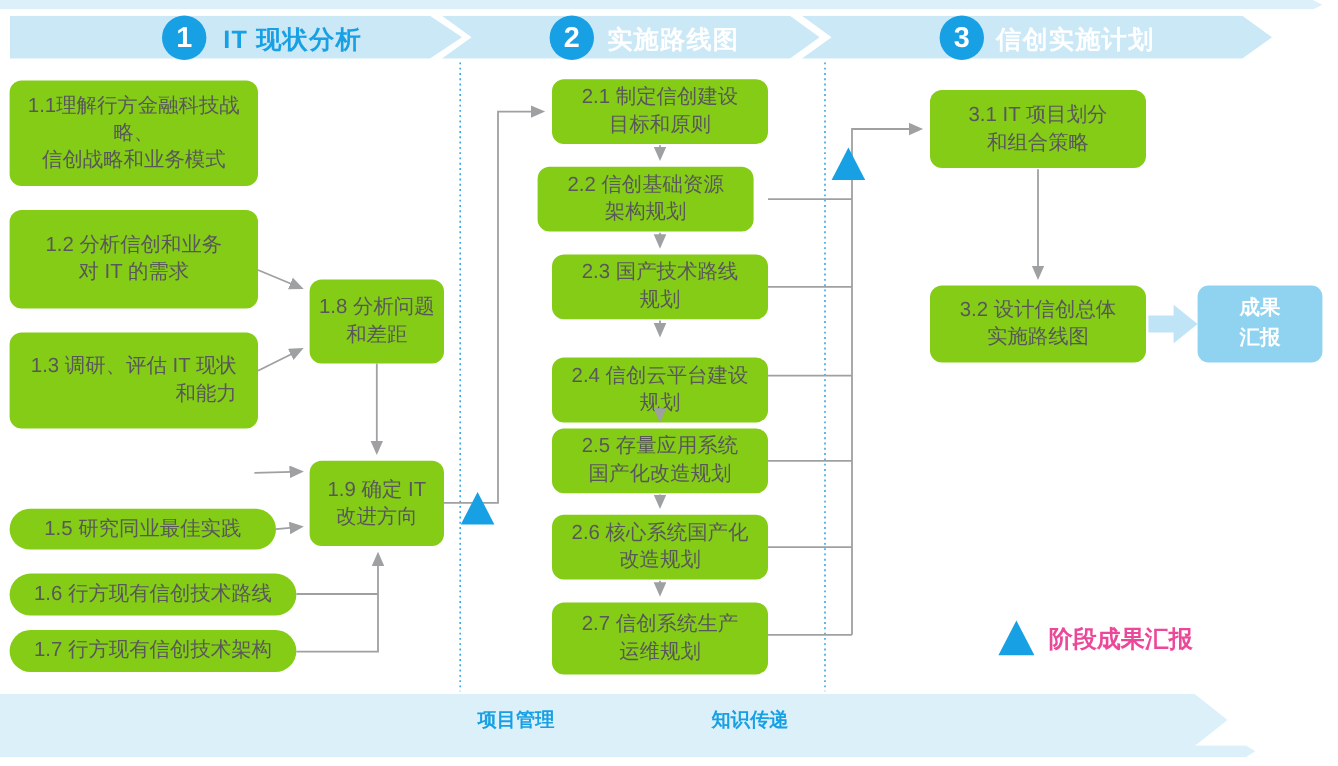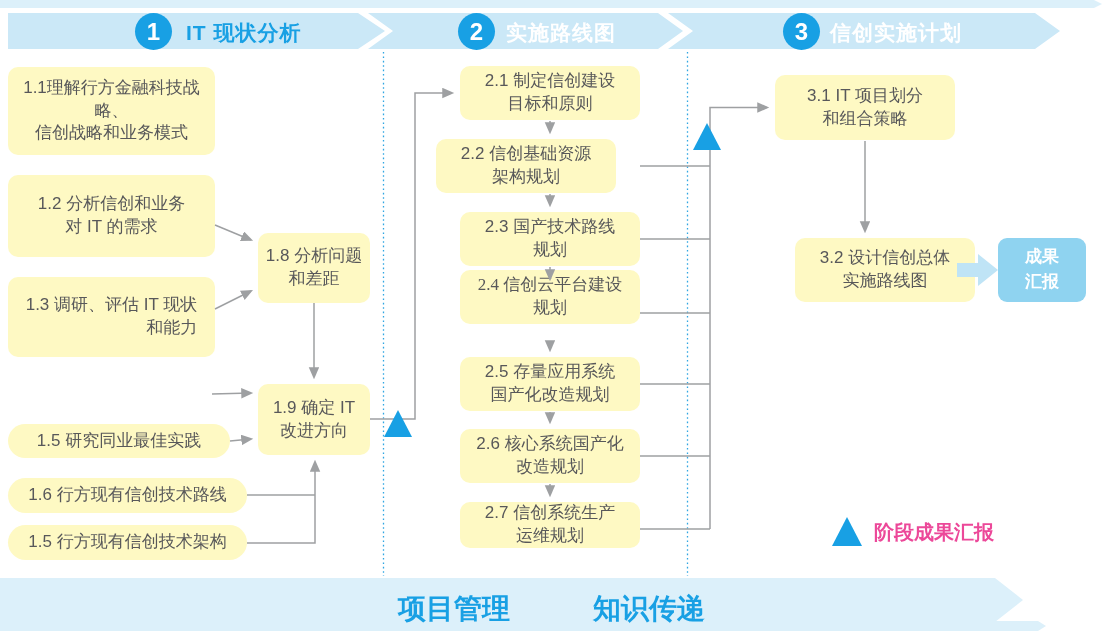--- a/index.html
+++ b/index.html
@@ -11,29 +11,29 @@
   .edge-strip{position:absolute;background:#DCF0FA;}
   .phase-badge{
     position:absolute;top:13px;width:37px;height:37px;border-radius:50%;
     background:#18A0E4;color:#fff;font-weight:bold;font-size:24px;
     display:flex;align-items:center;justify-content:center;
   }
   .phase-title{position:absolute;top:19px;font-size:21px;font-weight:bold;letter-spacing:1px;white-space:nowrap;}
   .title-blue{color:#18A0E4;}
   .title-white{color:#ffffff;}
   .node{
-    position:absolute;background:#fef9c3;border-radius:10px;
+    position:absolute;background:#84cc16;border-radius:10px;
     display:flex;align-items:center;justify-content:center;text-align:center;
     white-space:pre-line;color:#58585A;font-size:17px;line-height:1.35;
   }
   .pill{border-radius:18px;white-space:nowrap;}
   .result{
     background:#8FD3F0;color:#ffffff;font-weight:bold;border-radius:9px;line-height:1.45;
   }
-  .footer-label{position:absolute;top:590px;font-size:28px;font-weight:bold;color:#18A0E4;white-space:nowrap;}
+  .footer-label{position:absolute;top:590px;font-size:16px;font-weight:bold;color:#18A0E4;white-space:nowrap;}
   .legend-label{position:absolute;left:874px;top:519px;font-size:20px;font-weight:bold;color:#ec4899;white-space:nowrap;}
   svg.overlay{position:absolute;left:0;top:0;pointer-events:none;}
 </style>
 </head>
 <body>
 
 <div class="stage">
 
   <div class="edge-strip" style="left:0;top:0;width:1105px;height:8px;clip-path:polygon(0 0,1094px 0,1102px 4px,1094px 8px,0 8px);"></div>
   <div class="edge-strip" style="left:0;top:621px;width:1048px;height:10px;clip-path:polygon(0 0,1038px 0,1046px 5px,1038px 10px,0 10px);"></div>
@@ -55,47 +55,47 @@
   <div class="footer-label" style="left:593px;">知识传递</div>
 
   <div class="node" style="left:8px;top:67px;width:207px;height:88px;">1.1理解行方金融科技战略、
 信创战略和业务模式</div>
   <div class="node" style="left:8px;top:175px;width:207px;height:82px;">1.2 分析信创和业务
 对 IT 的需求</div>
   <div class="node" style="left:8px;top:277px;width:207px;height:80px;text-align:right;">1.3 调研、评估 IT 现状
 和能力</div>
   <div class="node pill" style="left:8px;top:424px;width:222px;height:34px;">1.5 研究同业最佳实践</div>
   <div class="node pill" style="left:8px;top:478px;width:239px;height:35px;">1.6 行方现有信创技术路线</div>
-  <div class="node pill" style="left:8px;top:525px;width:239px;height:35px;">1.5 行方现有信创技术架构</div>
+  <div class="node pill" style="left:8px;top:525px;width:239px;height:35px;">1.7 行方现有信创技术架构</div>
   <div class="node" style="left:258px;top:233px;width:112px;height:70px;">1.8 分析问题
 和差距</div>
   <div class="node" style="left:258px;top:384px;width:112px;height:71px;">1.9 确定 IT
 改进方向</div>
 
   <div class="node" style="left:460px;top:66px;width:180px;height:54px;">2.1 制定信创建设
 目标和原则</div>
-  <div class="node" style="left:436px;top:139px;width:180px;height:54px;">2.2 信创基础资源
+  <div class="node" style="left:448px;top:139px;width:180px;height:54px;">2.2 信创基础资源
 架构规划</div>
   <div class="node" style="left:460px;top:212px;width:180px;height:54px;">2.3 国产技术路线
 规划</div>
-  <div class="node" style="left:460px;top:270px;width:180px;height:54px;font-family:Liberation Serif, serif;">2.4 信创云平台建设
+  <div class="node" style="left:460px;top:298px;width:180px;height:54px;">2.4 信创云平台建设
 规划</div>
   <div class="node" style="left:460px;top:357px;width:180px;height:54px;">2.5 存量应用系统
 国产化改造规划</div>
   <div class="node" style="left:460px;top:429px;width:180px;height:54px;">2.6 核心系统国产化
 改造规划</div>
-  <div class="node" style="left:460px;top:502px;width:180px;height:46px;">2.7 信创系统生产
+  <div class="node" style="left:460px;top:502px;width:180px;height:60px;">2.7 信创系统生产
 运维规划</div>
 
   <div class="node" style="left:775px;top:75px;width:180px;height:65px;">3.1 IT 项目划分
 和组合策略</div>
-  <div class="node" style="left:775px;top:238px;width:180px;height:64px;margin-left:20px;">3.2 设计信创总体
+  <div class="node" style="left:775px;top:238px;width:180px;height:64px;">3.2 设计信创总体
 实施路线图</div>
 
-  <div class="node result" style="left:998px;top:238px;width:88px;height:64px;">成果
+  <div class="node result" style="left:998px;top:238px;width:104px;height:64px;">成果
 汇报</div>
 
   <div class="legend-label">阶段成果汇报</div>
 
   <svg class="overlay" width="1115" height="638" viewBox="0 0 1115 638">
     <defs>
       <marker id="arw" markerWidth="9" markerHeight="8" refX="6.5" refY="3.5" orient="auto">
         <path d="M0,0 L8,3.5 L0,7 Z" fill="#9EA0A2"></path>
       </marker>
     </defs>

